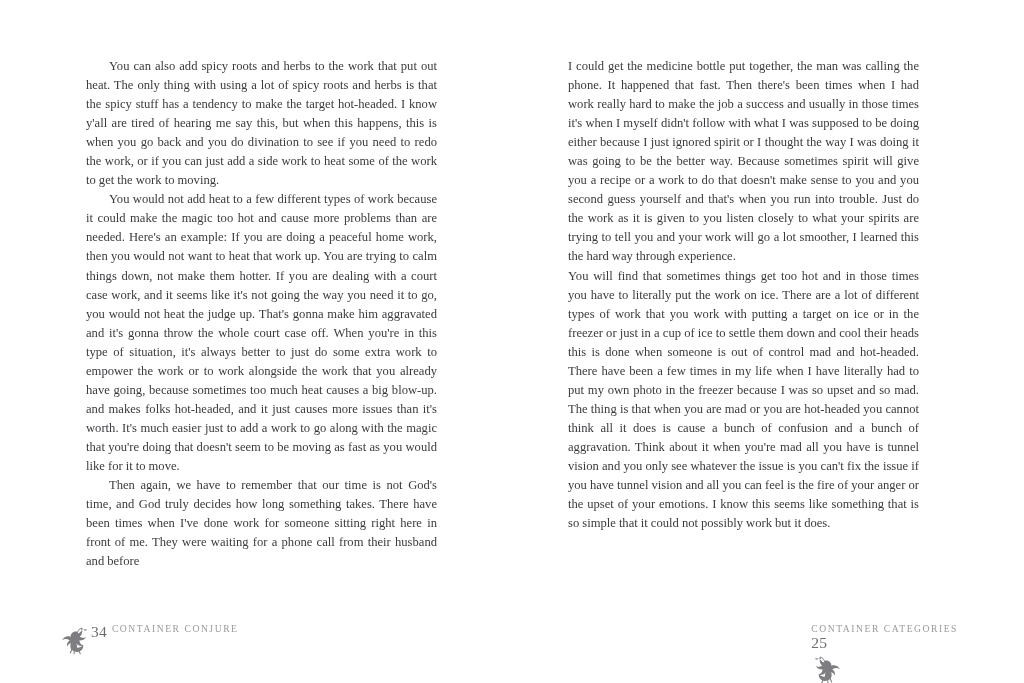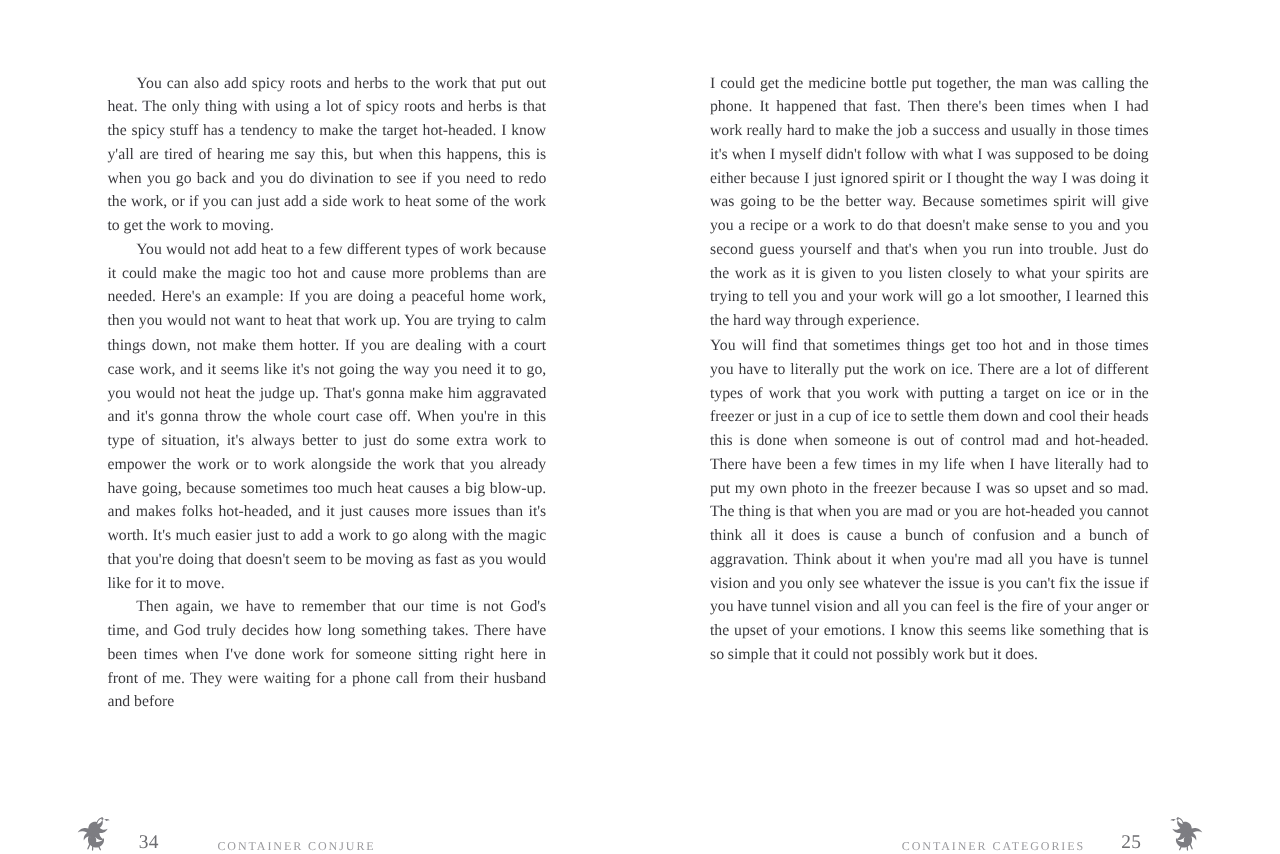--- a/index.html
+++ b/index.html
@@ -58,41 +58,41 @@
     color: #2f2f33;
     line-height: 1.15;
   }
 
   
   .footer {
     position: absolute;
     bottom: 0;
     height: 60px;
     display: flex;
-    align-items: flex-end;
-    gap: 20px;
+    align-items: flex-start;
+    gap: 0;
   }
   .footer.left  { left: 57px; }
-  .footer.right { right: 57px; }
+  .footer.right { right: 57px; flex-direction: column; }
 
   .folio {
     font-family: "Liberation Serif", "DejaVu Serif", serif;
     font-size: 15.5px;
     color: #6c6c70;
     letter-spacing: 0.2px;
   }
   .running-head {
     font-family: "Liberation Serif", "DejaVu Serif", serif;
     font-size: 9.6px;
     letter-spacing: 1.55px;
     color: #9a9a9e;
     text-transform: uppercase;
     white-space: nowrap;
   }
-  .footer.left  .running-head { margin-left: 27px; }
+  .footer.left  .running-head { margin-left: 5px; }
   .footer.right .running-head { margin-right: 9px; }
 
   .ornament {
     width: 34px;
     height: 34px;
     flex: 0 0 34px;
     display: block;
     color: #7d7d82;
   }
   .ornament.flip { transform: scaleX(-1); }

